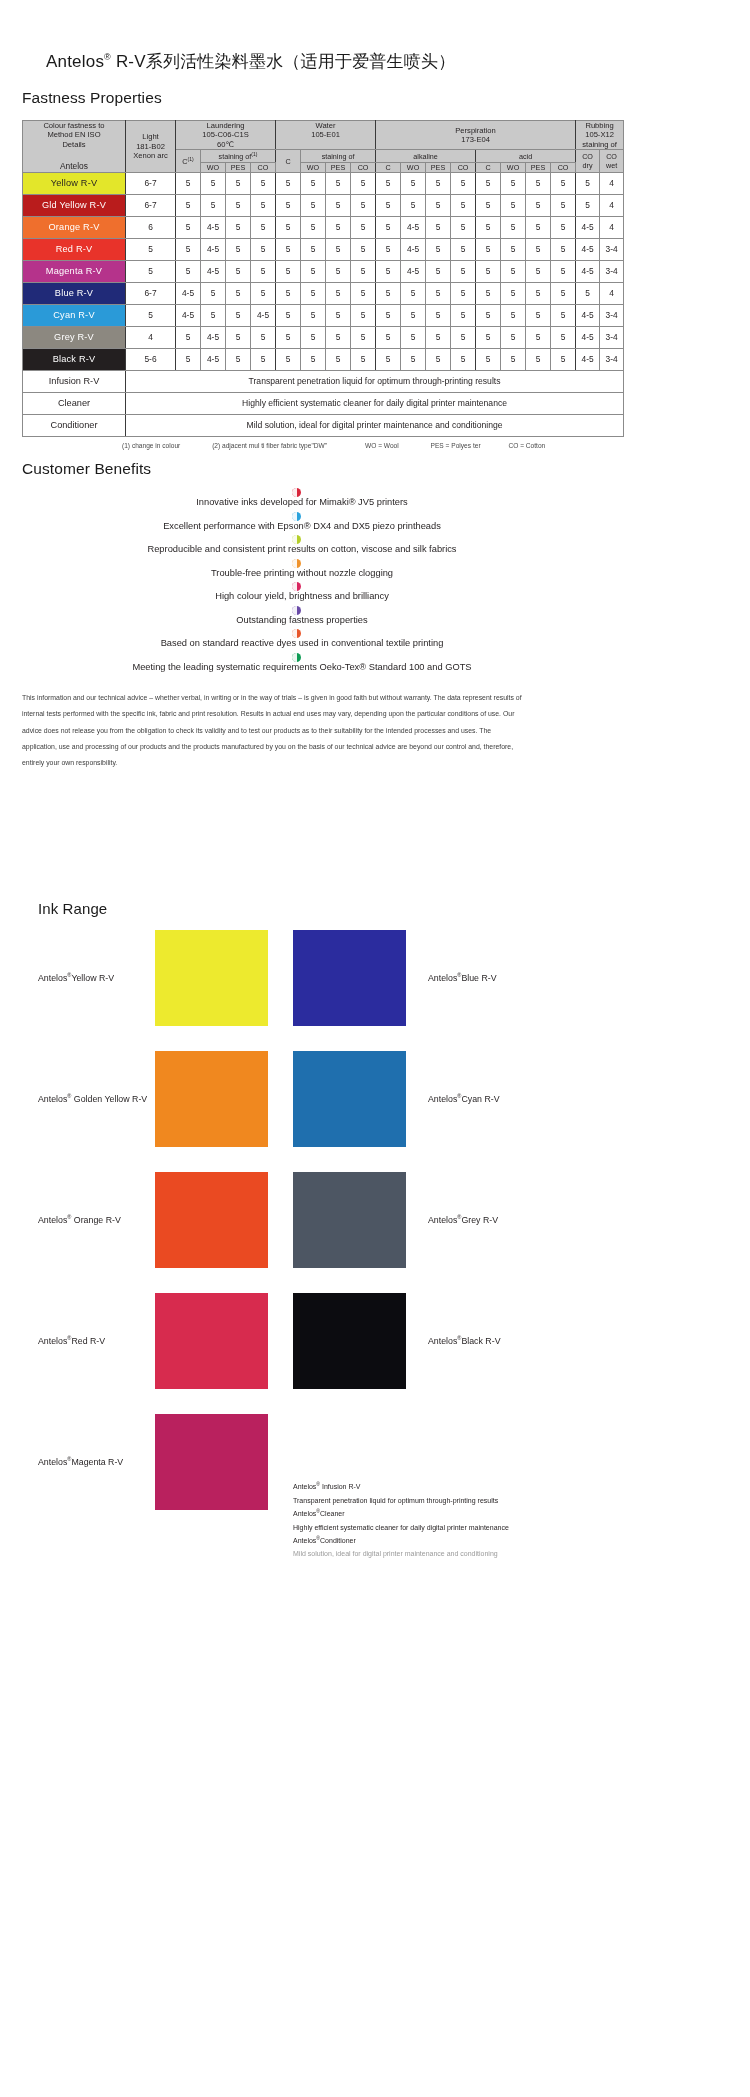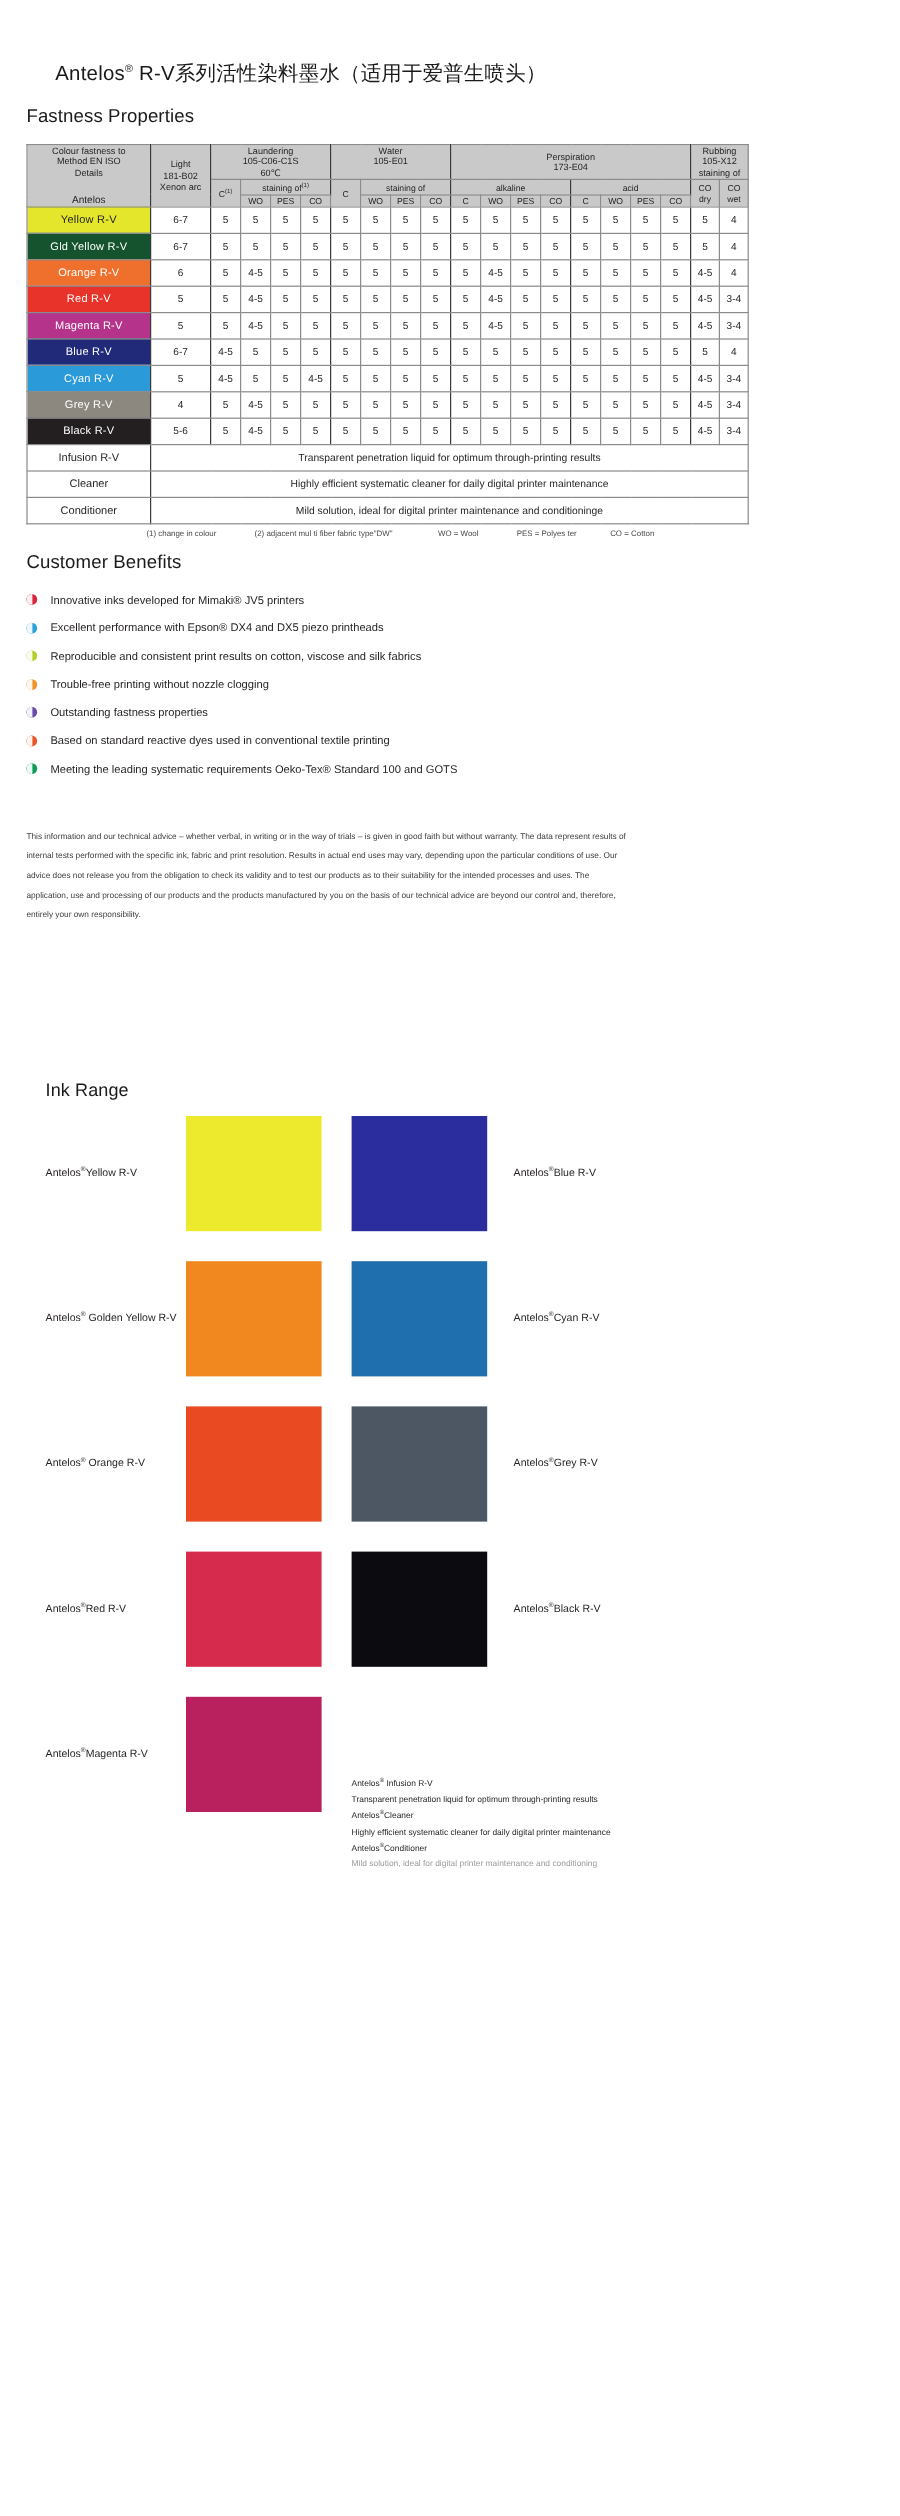--- a/index.html
+++ b/index.html
@@ -56,21 +56,21 @@
   }
   .footnote span{display:inline-block;}
   .fn1{margin-left:100px;}
   .fn2{margin-left:30px;}
   .fn3{margin-left:36px;}
   .fn4{margin-left:30px;}
   .fn5{margin-left:26px;}
 
   
   .benefits{position:absolute;left:22px;top:488px;width:560px;}
-  .bullet-row{display:flex;align-items:center;height:23.5px;}
+  .bullet-row{display:flex;align-items:center;height:23.5px;flex-direction:column;}
   .bul{
     width:9px;height:9px;border-radius:50%;margin-right:11px;flex:0 0 auto;
     position:relative;overflow:hidden;
   }
   .bul::after{
     content:"";position:absolute;left:0;top:0;width:50%;height:100%;
     background:rgba(255,255,255,.92);
   }
   .btxt{font-size:9.3px;color:#231f20;}
 
@@ -224,21 +224,21 @@
             <td class="cell-v ">5</td>
             <td class="cell-v thick-r">5</td>
             <td class="cell-v ">5</td>
             <td class="cell-v ">5</td>
             <td class="cell-v ">5</td>
             <td class="cell-v thick-r">5</td>
             <td class="cell-v ">5</td>
             <td class="cell-v ">4</td>
           </tr>
           <tr>
-            <td class="namecell thick-r" style="background: #14532d; color: rgb(255, 255, 255);">Gld Yellow R-V</td>
+            <td class="namecell thick-r" style="background: #b91c1c; color: rgb(255, 255, 255);">Gld Yellow R-V</td>
             <td class="cell-v thick-r">6-7</td>
             <td class="cell-v ">5</td>
             <td class="cell-v ">5</td>
             <td class="cell-v ">5</td>
             <td class="cell-v thick-r">5</td>
             <td class="cell-v ">5</td>
             <td class="cell-v ">5</td>
             <td class="cell-v ">5</td>
             <td class="cell-v thick-r">5</td>
             <td class="cell-v ">5</td>
@@ -440,20 +440,24 @@
         <span class="bul" style="background: rgb(42, 163, 221);"></span>
         <span class="btxt">Excellent performance with Epson® DX4 and DX5 piezo printheads</span>
       </div>
       <div class="bullet-row">
         <span class="bul" style="background: rgb(181, 207, 42);"></span>
         <span class="btxt">Reproducible and consistent print results on cotton, viscose and silk fabrics</span>
       </div>
       <div class="bullet-row">
         <span class="bul" style="background: rgb(240, 147, 43);"></span>
         <span class="btxt">Trouble-free printing without nozzle clogging</span>
+      </div>
+      <div class="bullet-row">
+        <span class="bul" style="background: rgb(217, 37, 95);"></span>
+        <span class="btxt">High colour yield, brightness and brilliancy</span>
       </div>
       <div class="bullet-row">
         <span class="bul" style="background: rgb(106, 75, 168);"></span>
         <span class="btxt">Outstanding fastness properties</span>
       </div>
       <div class="bullet-row">
         <span class="bul" style="background: rgb(232, 86, 42);"></span>
         <span class="btxt">Based on standard reactive dyes used in conventional textile printing</span>
       </div>
       <div class="bullet-row">

